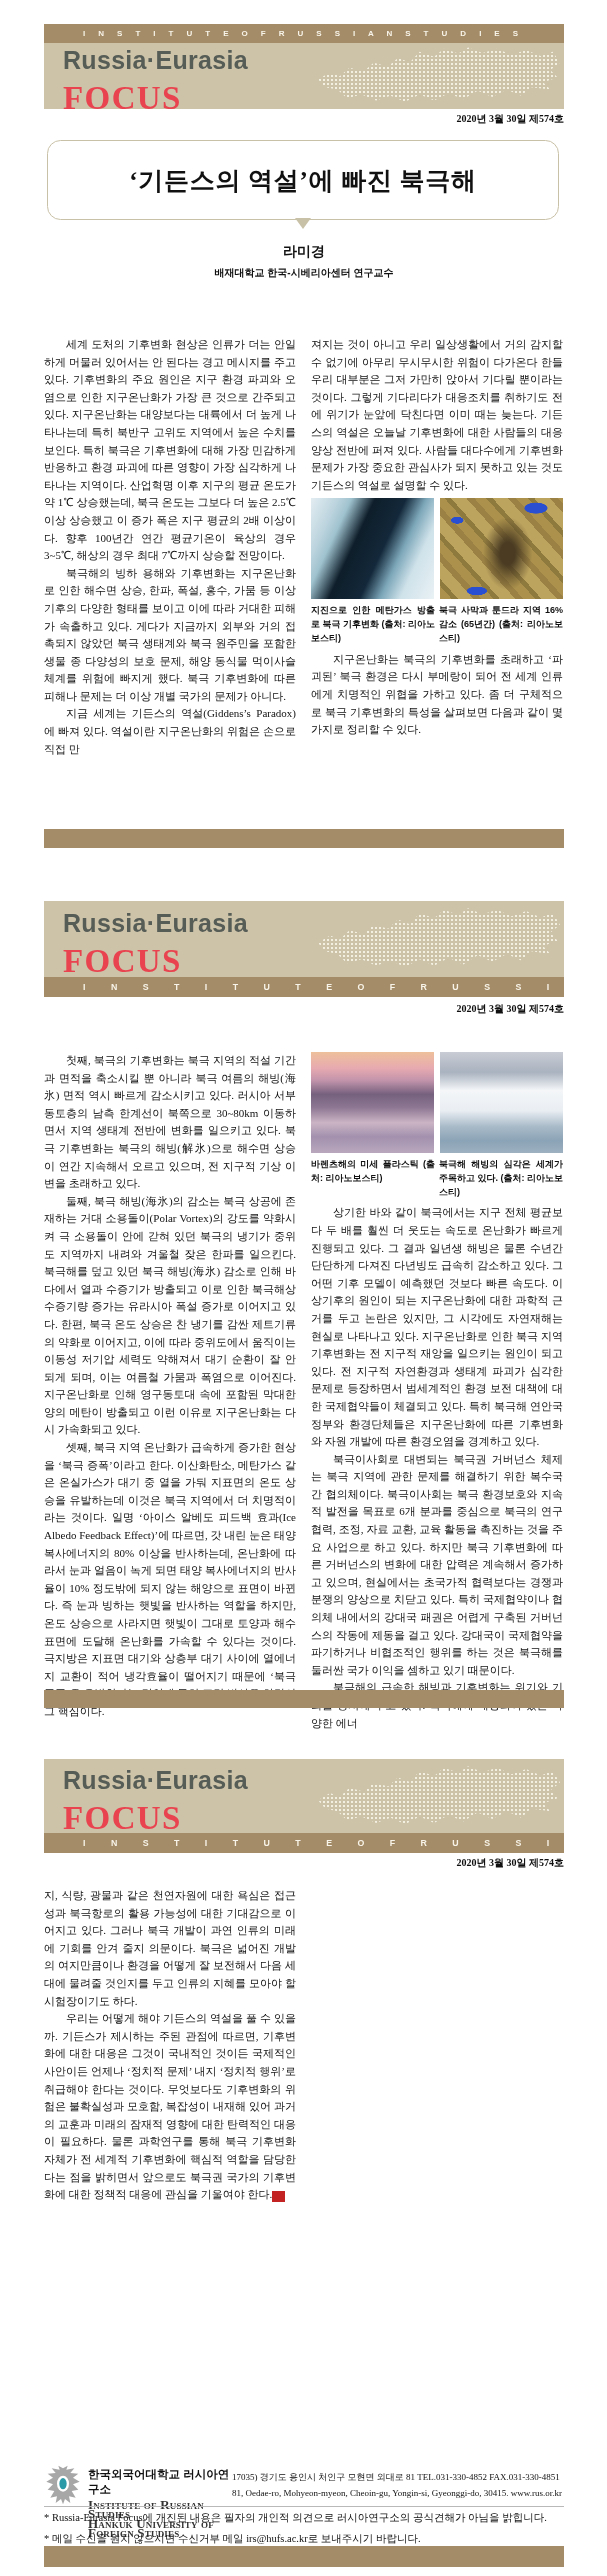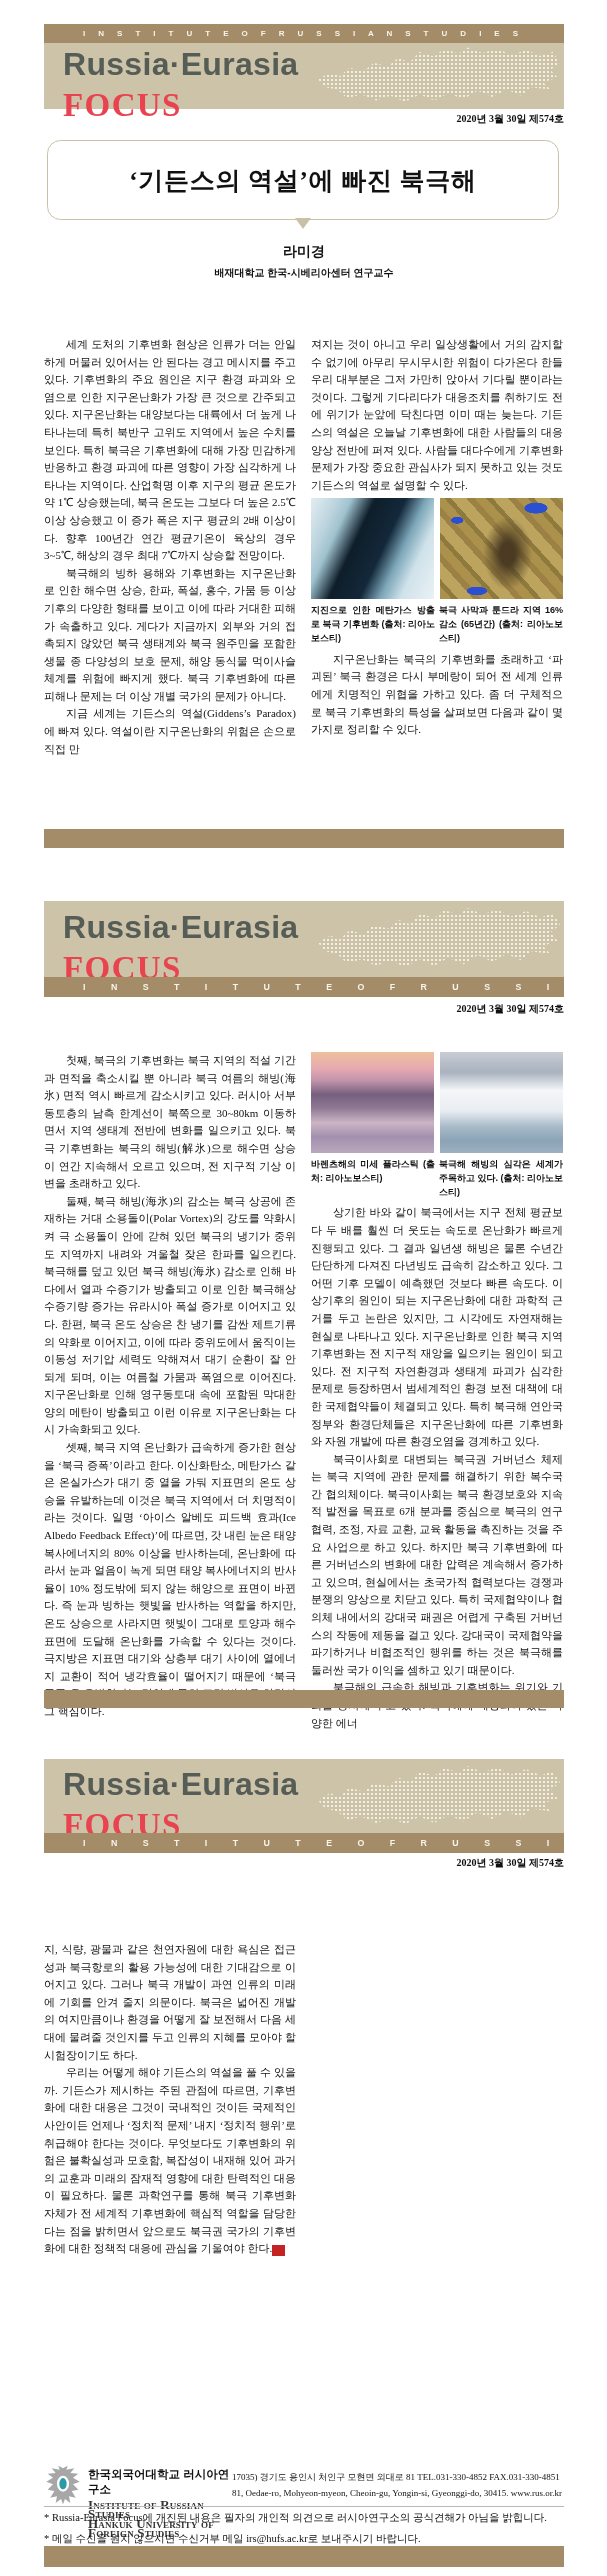--- a/index.html
+++ b/index.html
@@ -6,21 +6,21 @@
   .canvas{position:relative;width:608px;height:2576px;background:#fff;overflow:hidden;
           font-family:"Liberation Serif",serif;color:#111;}
   .abs{position:absolute;}
 
   
   .darkbar{background:#a58c68;color:#f8f4e9;font-family:"Liberation Sans",sans-serif;
            font-weight:bold;font-size:8.8px;letter-spacing:11.5px;white-space:nowrap;
            overflow:hidden;box-sizing:border-box;padding-left:39px;}
   .tanarea{background:#cdc3a9;}
   .brand-top{font-family:"Liberation Sans",sans-serif;font-weight:bold;color:#565c56;
-             font-size:32px;line-height:1;letter-spacing:0.3px;}
+             font-size:25px;line-height:1;letter-spacing:0.3px;}
   .brand-bottom{font-family:"Liberation Serif",serif;font-weight:bold;color:#e8434f;
                 font-size:33px;line-height:1;letter-spacing:1.4px;margin-top:9px;}
   .dotmap{background-image:radial-gradient(#f3efe1 0.9px,transparent 1px);
           background-size:4px 4px;
           clip-path:polygon(0% 55%,5% 44%,9% 50%,13% 36%,19% 42%,23% 28%,29% 34%,33% 20%,
             38% 27%,42% 10%,48% 18%,52% 5%,58% 13%,62% 3%,68% 12%,74% 5%,80% 15%,86% 7%,
             92% 17%,97% 10%,100% 28%,96% 40%,99% 52%,93% 60%,96% 72%,88% 68%,84% 82%,
             78% 72%,72% 84%,66% 74%,60% 88%,54% 78%,48% 90%,42% 80%,36% 92%,30% 82%,
             24% 90%,18% 80%,12% 86%,8% 72%,3% 68%);}
   .issue{font-weight:bold;font-size:10px;text-align:right;width:520px;left:44px;}
@@ -153,21 +153,21 @@
   <div class="abs tanarea" style="left:44px;top:1759px;width:520px;height:75px;">
     <div class="abs" style="left:19px;top:8.8px;">
       <div class="brand-top">Russia·Eurasia</div>
       <div class="brand-bottom">FOCUS</div>
     </div>
     <div class="abs dotmap" style="right:4px;top:5.4px;width:242px;height:65px;"></div>
   </div>
   <div class="abs darkbar" style="left:44px;top:1833px;width:520px;height:20px;line-height:20px;">I N S T I T U T E   O F   R U S S I A N   S T U D I E S</div>
   <div class="abs issue" style="top:1856px;">2020년 3월 30일 제574호</div>
 
-  <div class="abs cols" style="top:1941px;height:378px;">
+  <div class="abs cols" style="top:1887px;height:378px;">
     <div class="bodycol">
       <p>지, 식량, 광물과 같은 천연자원에 대한 욕심은 접근성과 북극항로의 활용 가능성에 대한 기대감으로 이어지고 있다. 그러나 북극 개발이 과연 인류의 미래에 기회를 안겨 줄지 의문이다. 북극은 넓어진 개발의 여지만큼이나 환경을 어떻게 잘 보전해서 다음 세대에 물려줄 것인지를 두고 인류의 지혜를 모아야 할 시험장이기도 하다.</p>
       <p class="ind"><span>우리는 어떻게 해야 기든스의 역설을 풀 수 있을까. 기든스가 제시하는 주된 관점에 따르면, 기후변화에 대한 대응은 그것이 국내적인 것이든 국제적인 사안이든 언제나 ‘정치적 문제’ 내지 ‘정치적 행위’로 취급해야 한다는 것이다. 무엇보다도 기후변화의 위험은 불확실성과 모호함, 복잡성이 내재해 있어 과거의 교훈과 미래의 잠재적 영향에 대한 탄력적인 대응이 필요하다. 물론 과학연구를 통해 북극 기후변화 자체가 전 세계적 기후변화에 핵심적 역할을 담당한다는 점을 밝히면서 앞으로도 북극권 국가의 기후변화에 대한 정책적 대응에 관심을 기울여야 한다.</span><span class="endmark">RS</span></p>
     </div>
     <div class="bodycol"></div>
   </div>
 
   <div class="abs" style="left:45px;top:2464px;">
     <svg width="36" height="42" viewBox="0 0 54 62">
       <path d="M27 6 L20 2 L22 8 L10 6 L16 13 L4 14 L12 20 L2 26 L12 30 L4 38 L14 40 L8 50 L18 48 L16 58 L24 52 L27 60 L30 52 L38 58 L36 48 L46 50 L40 40 L50 38 L42 30 L52 26 L42 20 L50 14 L38 13 L44 6 L32 8 L34 2 Z" fill="#a7a7a7"></path>

